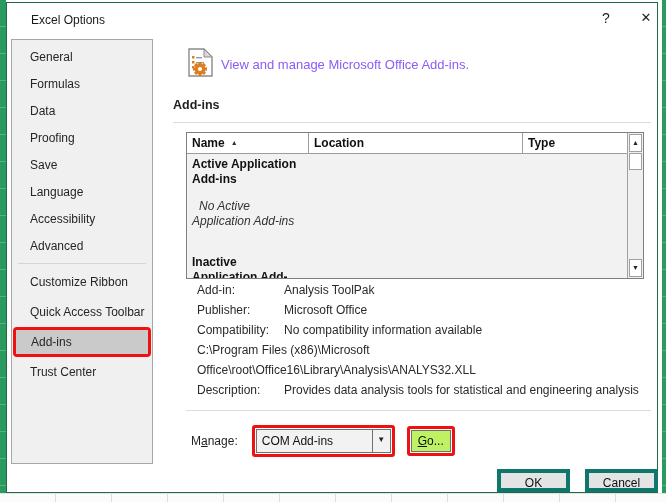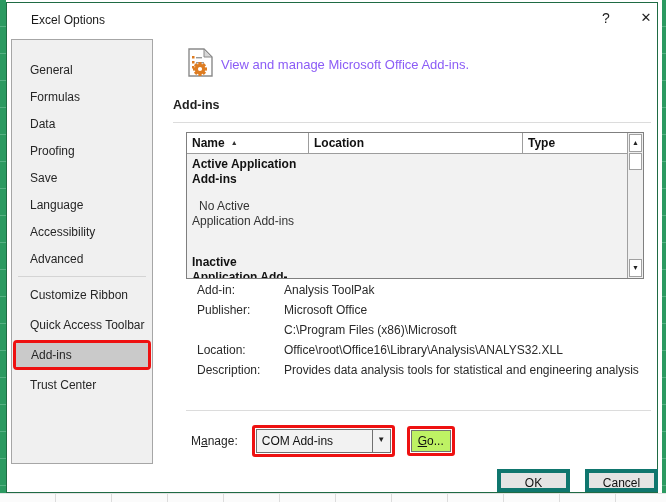--- a/index.html
+++ b/index.html
@@ -33,21 +33,21 @@
   }
   .titlebar { position:absolute; left:0; top:0; width:100%; height:36px; background:#fff; }
   .title { position:absolute; left:24px; top:10px; font-size:12px; color:#1a1a1a; }
   .help-btn { position:absolute; left:584px; top:0; width:30px; height:30px;
     text-align:center; line-height:30px; font-size:14px; color:#222; cursor:default; }
   .close-btn { position:absolute; left:624px; top:0; width:30px; height:30px;
     text-align:center; line-height:30px; font-size:13px; color:#222; cursor:default; }
   
   .sidebar {
     position:absolute; left:4px; top:36px; width:142px; height:425px;
-    background:#f0f0f0; border:1px solid #a6a6a6; padding-top:17px;
+    background:#f0f0f0; border:1px solid #a6a6a6; padding-top:4px;
   }
   .nav-item { height:27px; line-height:27px; padding-left:18px; color:#262626; cursor:default; }
   .nav-item.tall { height:30px; line-height:30px; }
   .nav-divider { height:1px; background:#d4d4d4; margin:3px 6px 3px 6px; }
   .nav-selected-wrap {
     position:relative; height:30px; margin:0 1px;
     border:3px solid #ee1111; border-radius:4px; background:#cacaca;
   }
   .nav-selected-wrap .nav-item {
     height:24px; line-height:24px; padding-left:15px; background:#cacaca;
@@ -67,21 +67,21 @@
   .th {
     font-weight:bold; padding-left:5px; line-height:20px; color:#111;
     border-right:1px solid #9d9d9d; white-space:nowrap; overflow:hidden;
   }
   .th-name { width:122px; }
   .th-loc  { width:214px; }
   .th-type { width:104px; border-right:none; }
   .sort-arrow { font-size:7px; vertical-align:2px; margin-left:6px; color:#333; }
   .tbody { height:124px; overflow:hidden; padding-left:5px; }
   .row-group { font-weight:bold; width:116px; line-height:15px; padding-top:3px; color:#111; }
-  .row-italic { width:108px; line-height:15px; margin-top:12px; text-indent:7px; color:#333; }
+  .row-italic { font-style:italic; width:108px; line-height:15px; margin-top:12px; text-indent:7px; color:#333; }
   .row-group2 { font-weight:bold; width:112px; line-height:15px; margin-top:26px; color:#111; }
   
   .vscroll { width:17px; border-left:1px solid #a0a0a0; background:#f0f0f0;
     display:flex; flex-direction:column; }
   .sb-btn { height:18px; background:#fff; border:1px solid #a0a0a0; margin:1px;
     text-align:center; font-size:7px; line-height:16px; color:#222; cursor:default; }
   .sb-thumb { height:17px; background:#fff; border:1px solid #a0a0a0; margin:0 1px; }
   .sb-track { flex:1; }
   
   .details { position:absolute; left:190px; top:277px; width:452px; }
@@ -194,21 +194,24 @@
   <div class="details">
     <div class="detail-row">
       <div class="detail-label">Add-in:</div>
       <div class="detail-value">Analysis ToolPak</div>
     </div>
     <div class="detail-row">
       <div class="detail-label">Publisher:</div>
       <div class="detail-value">Microsoft Office</div>
     </div>
     <div class="detail-row">
-      <div class="detail-label">Location:</div>
+      <div class="detail-label">Compatibility:</div>
+      <div class="detail-value">No compatibility information available</div>
+    </div>
+    <div class="detail-row">
       <div class="detail-value">C:\Program Files (x86)\Microsoft Office\root\Office16\Library\Analysis\ANALYS32.XLL</div>
     </div>
     <div class="detail-row">
       <div class="detail-label">Description:</div>
       <div class="detail-value">Provides data analysis tools for statistical and engineering analysis</div>
     </div>
   </div>
 
   <div class="sep2"></div>
 

